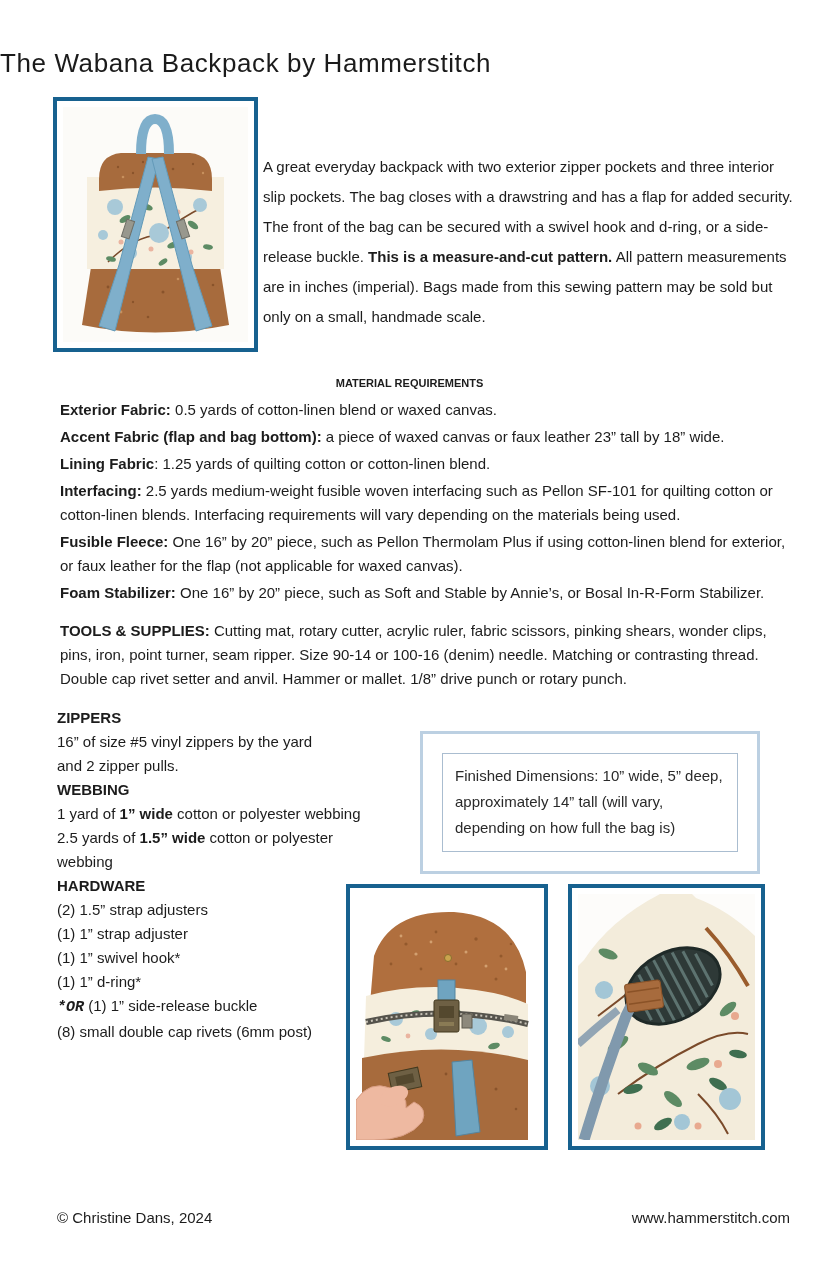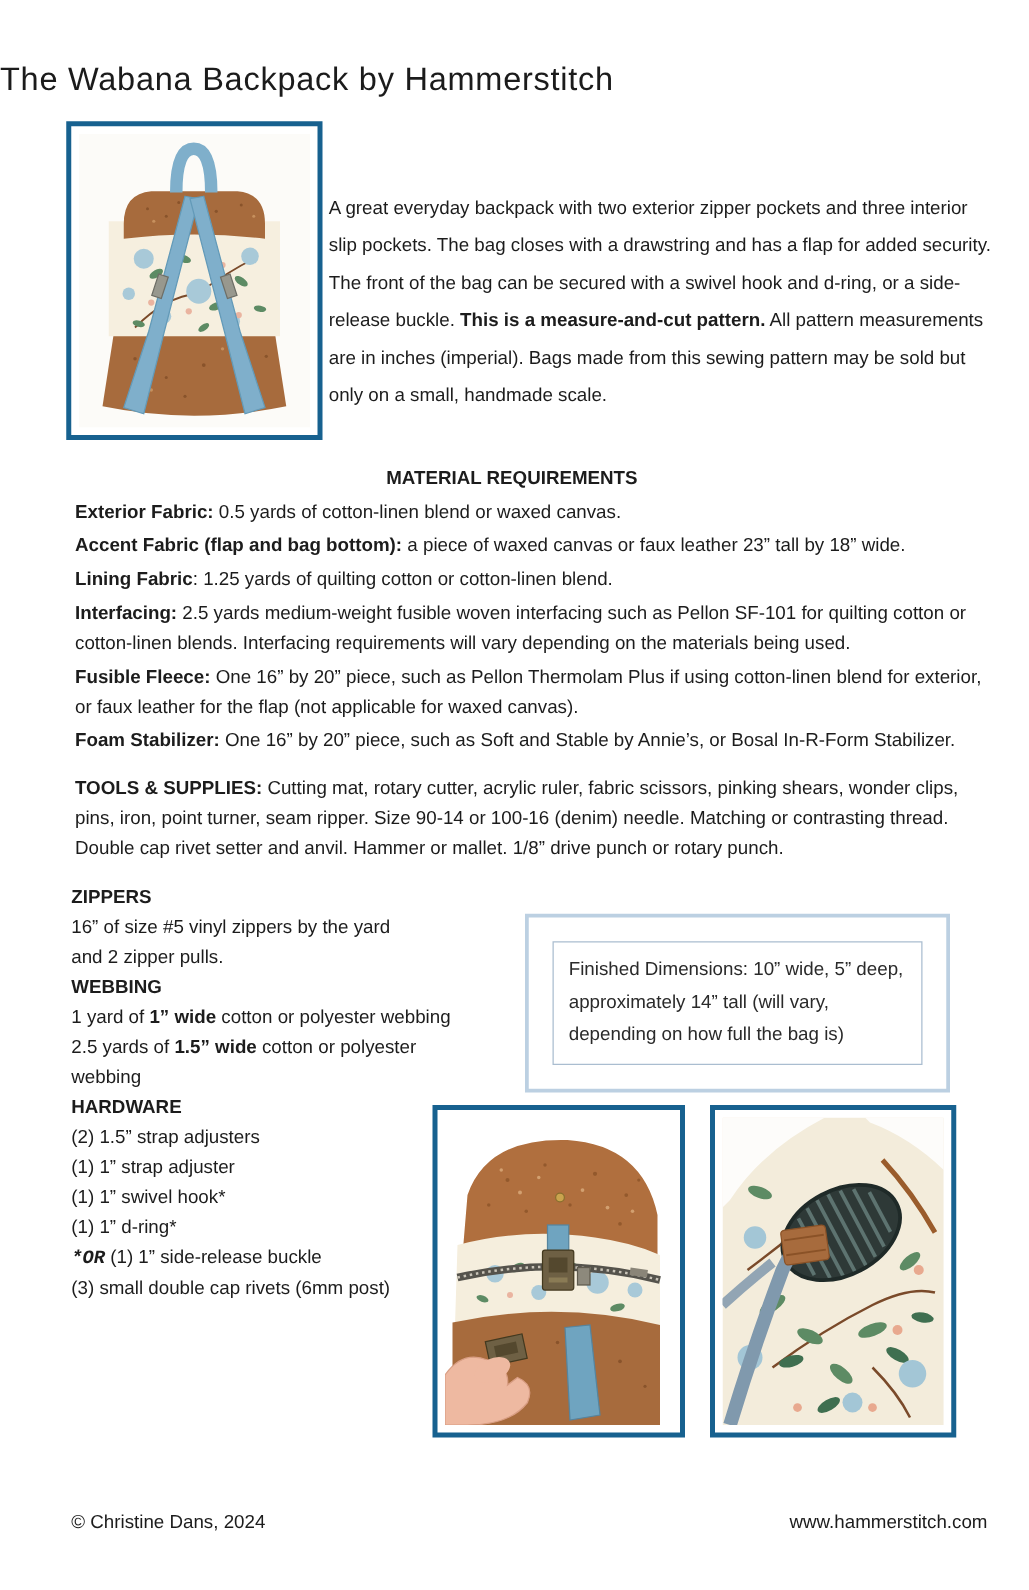--- a/index.html
+++ b/index.html
@@ -20,21 +20,21 @@
   #photo-front{left:346px;top:884px;width:202px;height:266px;}
   #photo-draw{left:568px;top:884px;width:197px;height:266px;}
   .intro{
     position:absolute;left:263px;top:104px;width:530px;
     font-size:15px;line-height:30px;color:#1c1c1c;margin-top:48px;
   }
   .mainflow{
     position:absolute;left:57px;top:371px;width:735px;
     font-size:15px;line-height:24px;color:#1c1c1c;
   }
-  .mainflow .sec-head{margin:0;padding-right:30px;text-align:center;font-size:15px;font-weight:700;}
+  .mainflow .sec-head{margin:0;padding-right:30px;text-align:center;font-size:11px;font-weight:700;}
   .mainflow p{margin:3px;}
   .mainflow .tools-par{margin-top:14px;}
   .leftcol{
     position:absolute;left:57px;top:706px;width:345px;
     font-size:15px;line-height:24px;color:#1c1c1c;
   }
   .leftcol .line{white-space:nowrap;}
   .leftcol .hd{font-weight:700;}
   .dims-box{
     position:absolute;left:420px;top:731px;width:340px;box-sizing:border-box;
@@ -148,21 +148,21 @@
   <div class="line hd">WEBBING</div>
   <div class="line"><span>1 yard of </span><b>1” wide</b><span> cotton or polyester webbing</span></div>
   <div class="line"><span>2.5 yards of </span><b>1.5” wide</b><span> cotton or polyester</span></div>
   <div class="line">webbing</div>
   <div class="line hd">HARDWARE</div>
   <div class="line">(2) 1.5” strap adjusters</div>
   <div class="line">(1) 1” strap adjuster</div>
   <div class="line">(1) 1” swivel hook*</div>
   <div class="line">(1) 1” d-ring*</div>
   <div class="line"><span class="oritalic">*OR</span><span> (1) 1” side-release buckle</span></div>
-  <div class="line">(3) small double cap rivets (6mm post)</div>
+  <div class="line">(8) small double cap rivets (6mm post)</div>
 </div>
 
 <div class="dims-box">
   <div class="dims-inner">Finished Dimensions: 10” wide,  5” deep, approximately 14” tall (will vary, depending on how full the bag is)</div>
 </div>
 
 <div class="photo-frame" id="photo-front">
   <svg width="178" height="246" viewBox="0 0 178 246">
     <rect x="0" y="0" width="178" height="246" fill="#ffffff"></rect>
 

